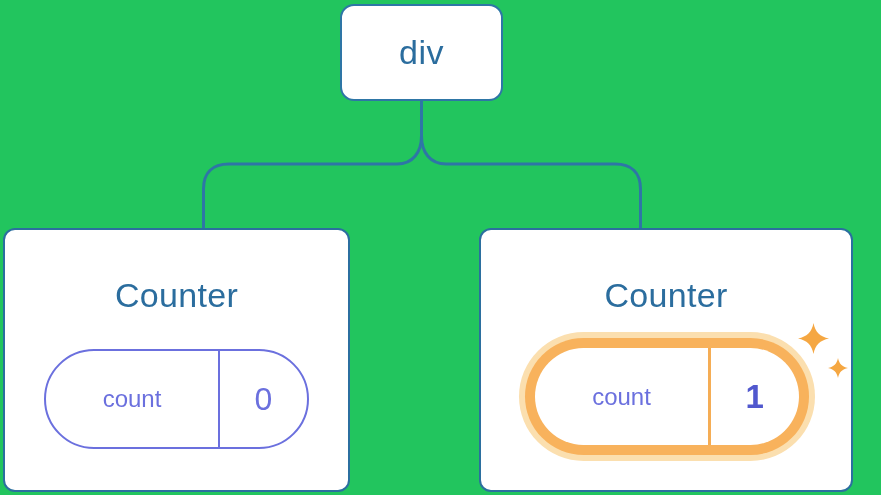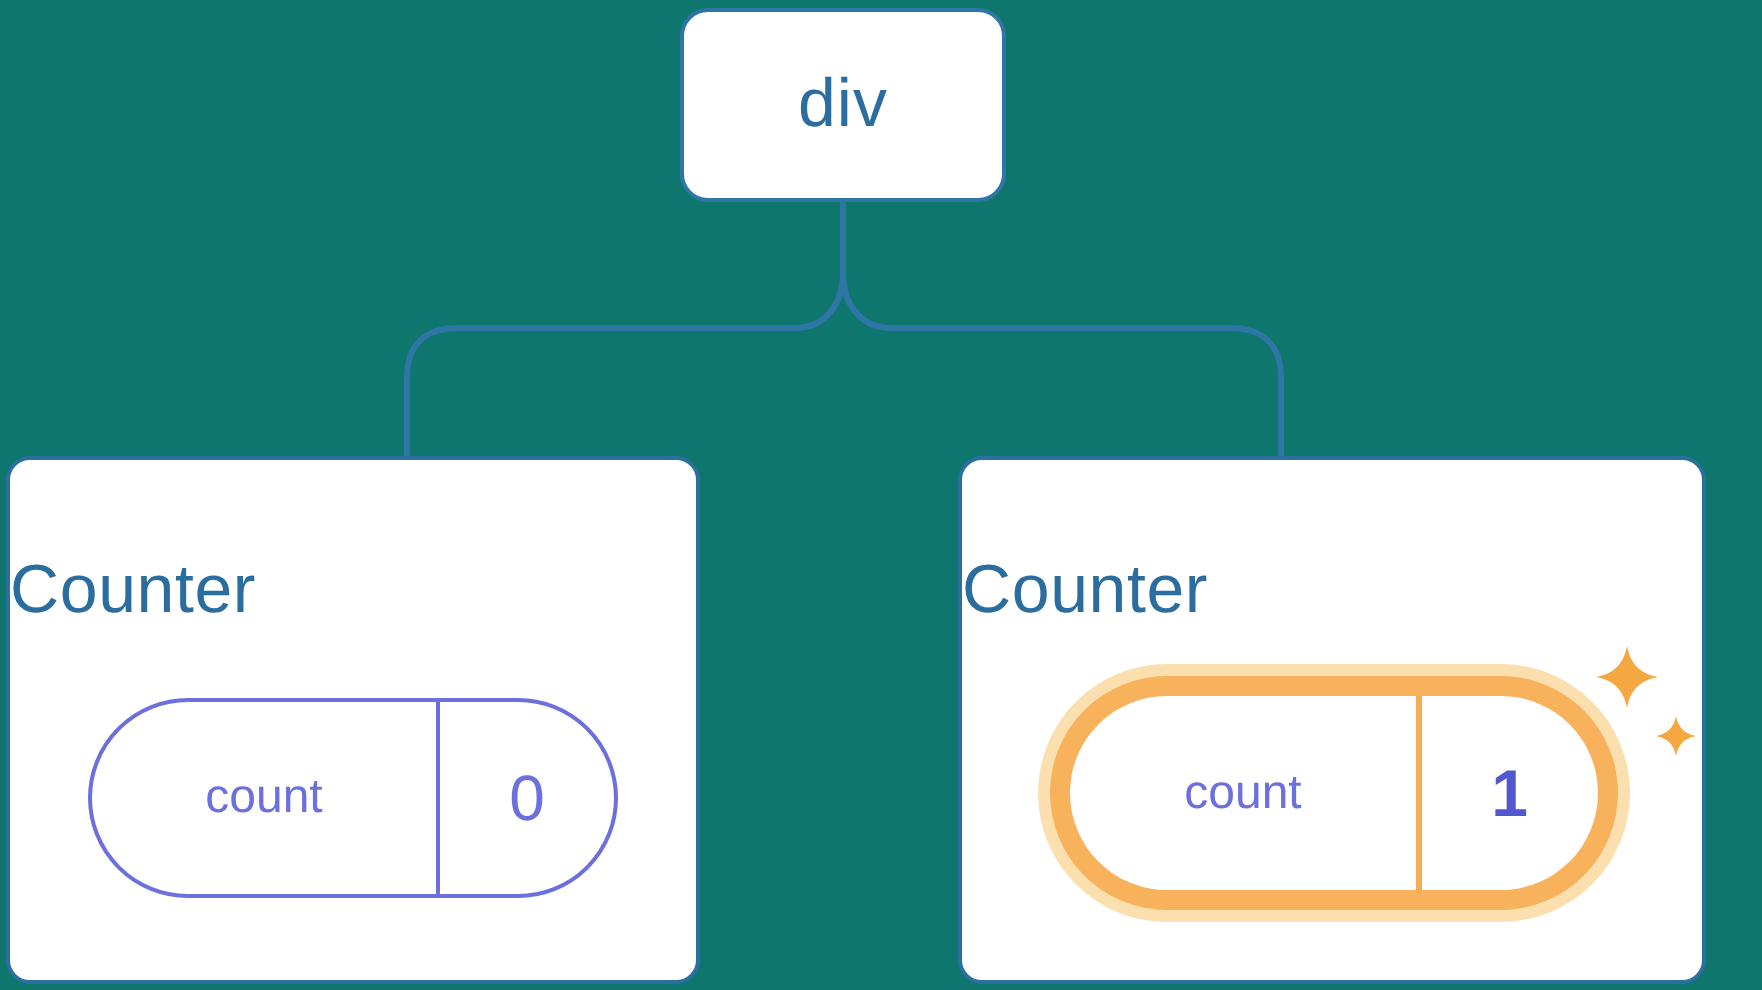--- a/index.html
+++ b/index.html
@@ -5,21 +5,21 @@
   html, body {
     margin: 0;
     padding: 0;
     background: #4e6871;
     font-family: "Liberation Sans", "DejaVu Sans", sans-serif;
   }
   #stage {
     position: relative;
     width: 881px;
     height: 495px;
-    background: #0f766e;
+    background: #22c55e;
     overflow: hidden;
   }
   
   #connector {
     position: absolute;
     left: 0; top: 0;
     width: 881px; height: 495px;
     pointer-events: none;
   }
   #connector path {
@@ -56,20 +56,21 @@
     border: 2px solid #2b6f9f;
     border-radius: 12px;
     box-sizing: border-box;
   }
   #card-left  { left: 3px;   width: 347px; }
   #card-right { left: 479px; width: 374px; }
   .card-title {
     position: absolute;
     left: 0; right: 0;
     top: 46px;
+    text-align: center;
     color: #2b6d9e;
     font-size: 34px;
     font-weight: 500;
     letter-spacing: 0.3px;
   }
   
   .pill-plain {
     position: absolute;
     left: 39px; top: 119px;
     width: 265px; height: 100px;

